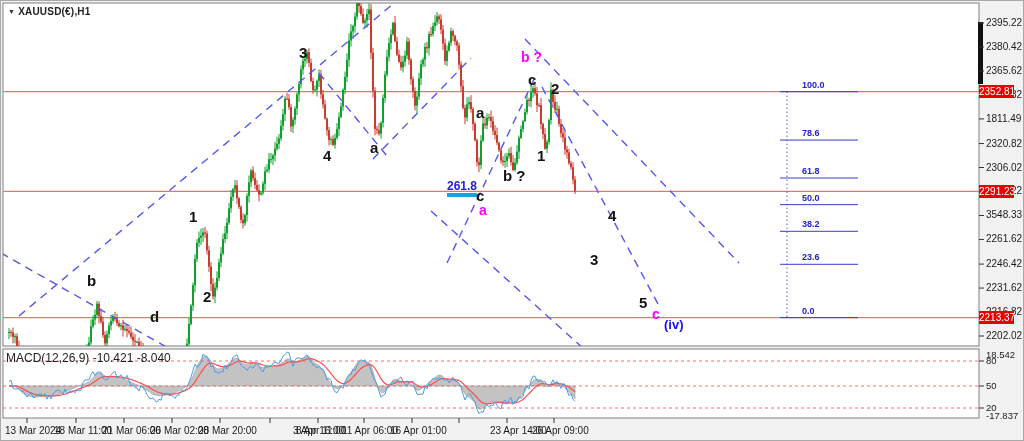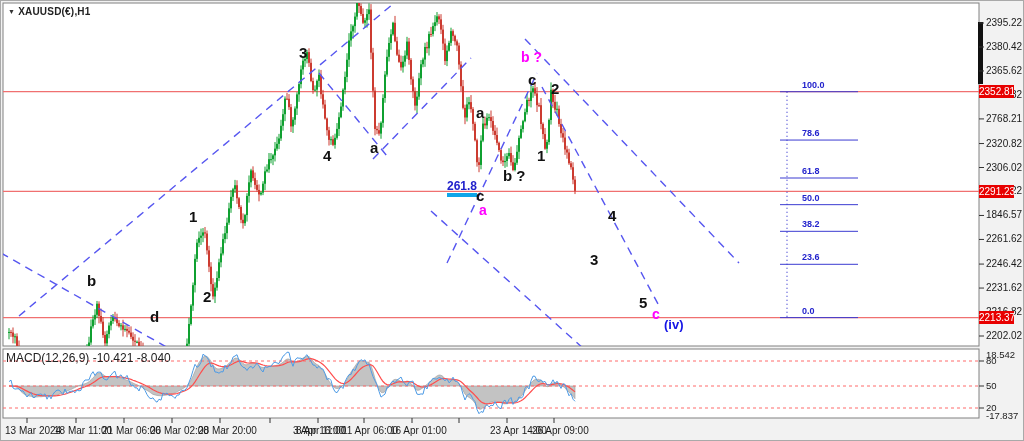--- a/index.html
+++ b/index.html
@@ -671,25 +671,25 @@
       <div class="fibl" style="left: 801px; top: 165.005px;">61.8</div>
       <div class="fibl" style="left: 801px; top: 191.662px;">50.0</div>
       <div class="fibl" style="left: 801px; top: 218.319px;">38.2</div>
       <div class="fibl" style="left: 801px; top: 251.301px;">23.6</div>
       <div class="fibl" style="left: 801px; top: 304.615px;">0.0</div>
       <div class="fibext" style="left: 446px; top: 179px;">261.8</div>
       <div class="pl" style="left: 985px; top: 16px;">2395.22</div>
       <div class="pl" style="left: 985px; top: 39.9775px;">2380.42</div>
       <div class="pl" style="left: 985px; top: 63.955px;">2365.62</div>
       <div class="pl" style="left: 985px; top: 87.9324px;">2350.82</div>
-      <div class="pl" style="left: 985px; top: 111.91px;">2768.21</div>
+      <div class="pl" style="left: 985px; top: 111.91px;">1811.49</div>
       <div class="pl" style="left: 985px; top: 136.535px;">2320.82</div>
       <div class="pl" style="left: 985px; top: 160.513px;">2306.02</div>
       <div class="pl" style="left: 985px; top: 184.49px;">2291.22</div>
-      <div class="pl" style="left: 985px; top: 208.468px;">1846.57</div>
+      <div class="pl" style="left: 985px; top: 208.468px;">3548.33</div>
       <div class="pl" style="left: 985px; top: 232.445px;">2261.62</div>
       <div class="pl" style="left: 985px; top: 257.071px;">2246.42</div>
       <div class="pl" style="left: 985px; top: 281.048px;">2231.62</div>
       <div class="pl" style="left: 985px; top: 305.026px;">2216.82</div>
       <div class="pl" style="left: 985px; top: 329.003px;">2202.02</div>
       <div class="tag" style="left: 978px; top: 84.2084px; background: rgb(232, 0, 0);">2352.81</div>
       <div class="tag" style="left: 978px; top: 183.974px; background: rgb(232, 0, 0);">2291.23</div>
       <div class="tag" style="left: 978px; top: 310.115px; background: rgb(232, 0, 0);">2213.37</div>
       <div class="ml" style="left: 985px; top: 348px;">18.542</div>
       <div class="ml" style="left: 985px; top: 409px;">-17.837</div>

